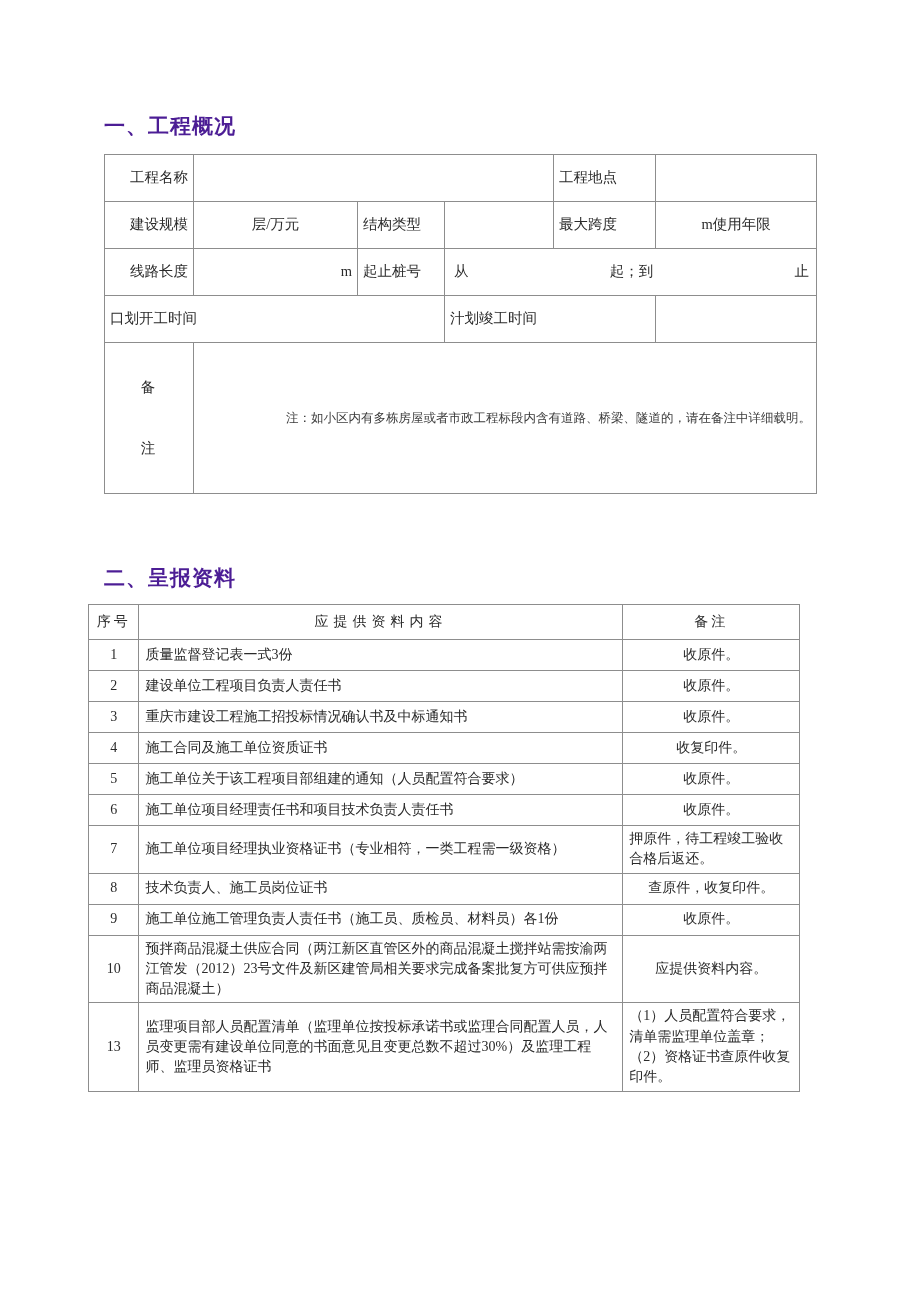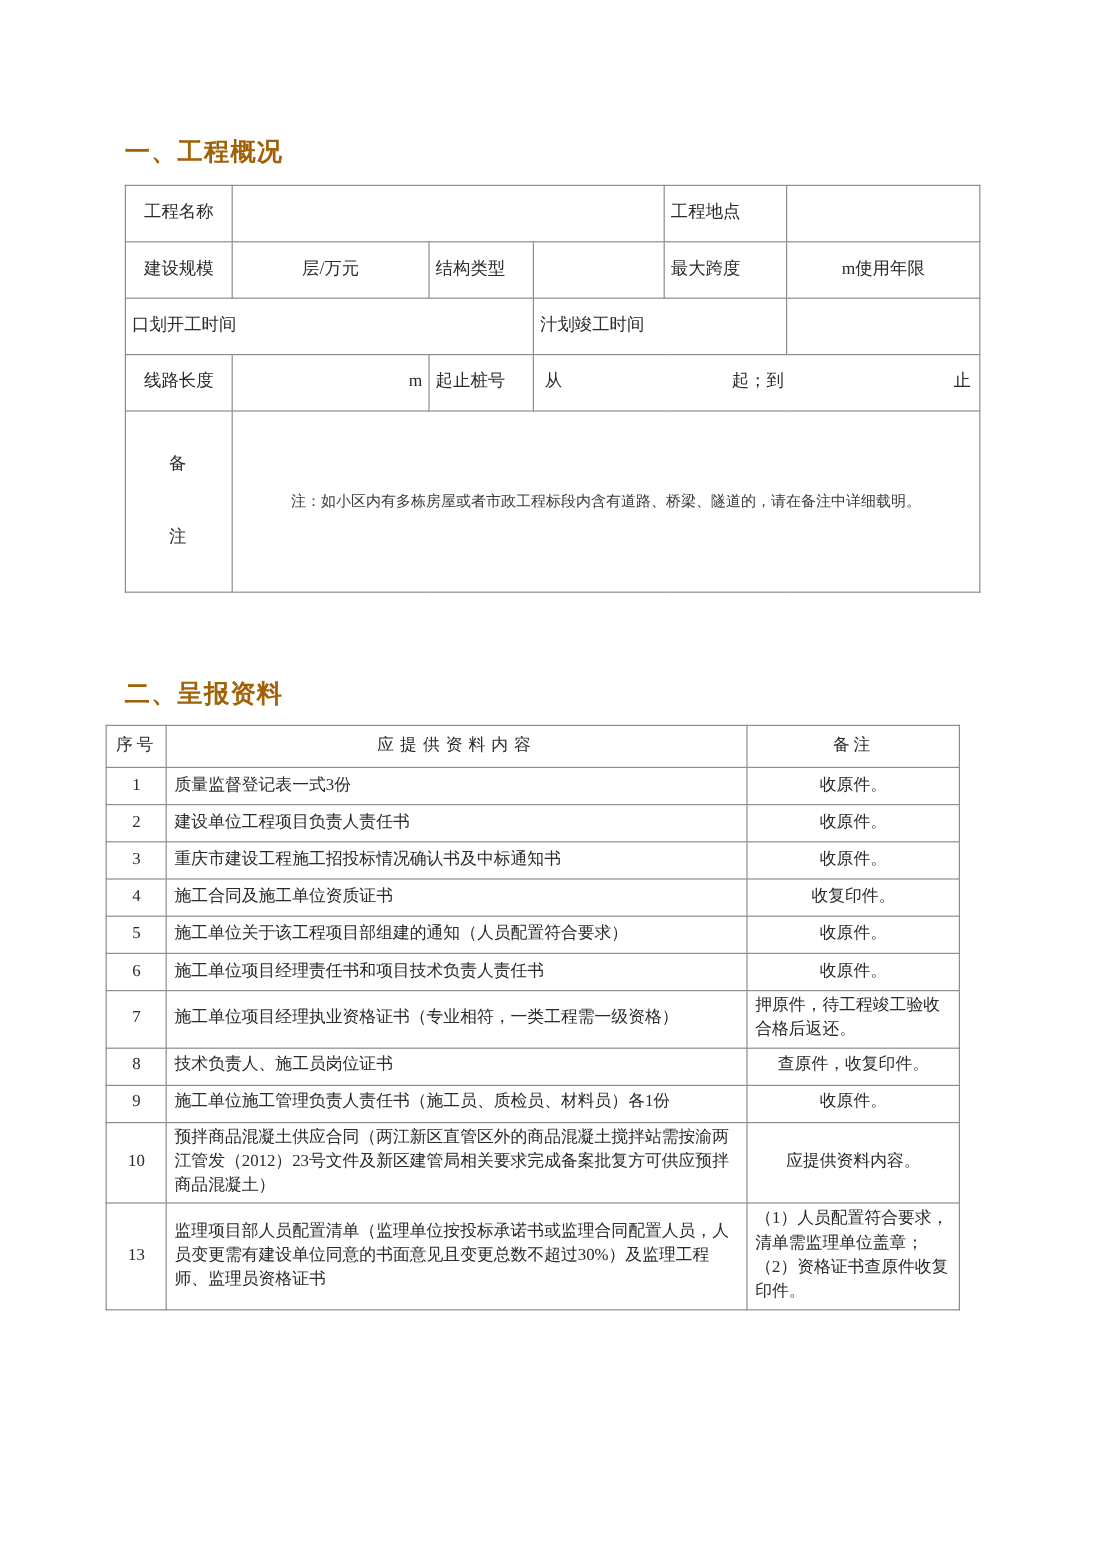--- a/index.html
+++ b/index.html
@@ -22,21 +22,21 @@
     height: 1301px;
   }
 
   
   .section-heading {
     position: absolute;
     font-family: "DejaVu Sans", "Liberation Sans", sans-serif;
     font-weight: bold;
     font-size: 21px;
     letter-spacing: 1px;
-    color: #a16207;
+    color: #4c1d95;
     white-space: nowrap;
   }
   #heading-1 { left: 104px; top: 112px; }
   #heading-2 { left: 104px; top: 564px; }
 
   
   table.doc-table {
     position: absolute;
     border-collapse: collapse;
     table-layout: fixed;
@@ -50,21 +50,21 @@
     line-height: 1.45;
   }
 
   
   #table-overview {
     left: 104px;
     top: 154px;
     width: 712px;
   }
   #table-overview td { height: 46px; }
-  .t1-label { text-align: center; white-space: nowrap; font-family: Liberation Serif, serif; }
+  .t1-label { text-align: right; white-space: nowrap; font-family: Liberation Serif, serif; }
   .t1-label-left { text-align: left; white-space: nowrap; padding-left: 6px; }
   .t1-center { text-align: center; }
   .t1-right { text-align: right; }
   .t1-blank { }
   .remark-cell {
     height: 150px !important;
     vertical-align: middle;
     text-align: center;
     letter-spacing: 2px;
   }
@@ -72,21 +72,21 @@
     display: flex;
     flex-direction: column;
     align-items: center;
     justify-content: center;
     gap: 40px;
     height: 150px;
   }
   .remark-body {
     height: 150px !important;
     vertical-align: bottom;
-    text-align: center;
+    text-align: right;
     padding-bottom: 4px;
   }
   .note-line {
     font-size: 12.5px;
     color: #3a3a3a;
     white-space: nowrap;
   }
   .startend-wrap {
     display: flex;
     justify-content: space-between;
@@ -150,36 +150,36 @@
       <tr>
         <td class="t1-label">建设规模</td>
         <td class="t1-center">层/万元</td>
         <td class="t1-label-left">结构类型</td>
         <td class="t1-blank"></td>
         <td class="t1-label-left">最大跨度</td>
         <td class="t1-center">m使用年限</td>
       </tr>
 
       <tr>
-        <td class="t1-label-left" colspan="3">口划开工时间</td>
-        <td class="t1-label-left" colspan="2">汁划竣工时间</td>
-        <td class="t1-blank"></td>
-      </tr>
-
-      <tr>
         <td class="t1-label">线路长度</td>
         <td class="t1-right">m</td>
         <td class="t1-label-left">起止桩号</td>
         <td colspan="3">
           <div class="startend-wrap">
             <span class="startend-left">从</span>
             <span class="startend-mid">起；到</span>
             <span class="startend-right">止</span>
           </div>
         </td>
+      </tr>
+
+      <tr>
+        <td class="t1-label-left" colspan="3">口划开工时间</td>
+        <td class="t1-label-left" colspan="2">汁划竣工时间</td>
+        <td class="t1-blank"></td>
       </tr>
 
       <tr>
         <td class="remark-cell">
           <div class="remark-label-inner">
             <span>备</span>
             <span>注</span>
           </div>
         </td>
         <td class="remark-body" colspan="5">

